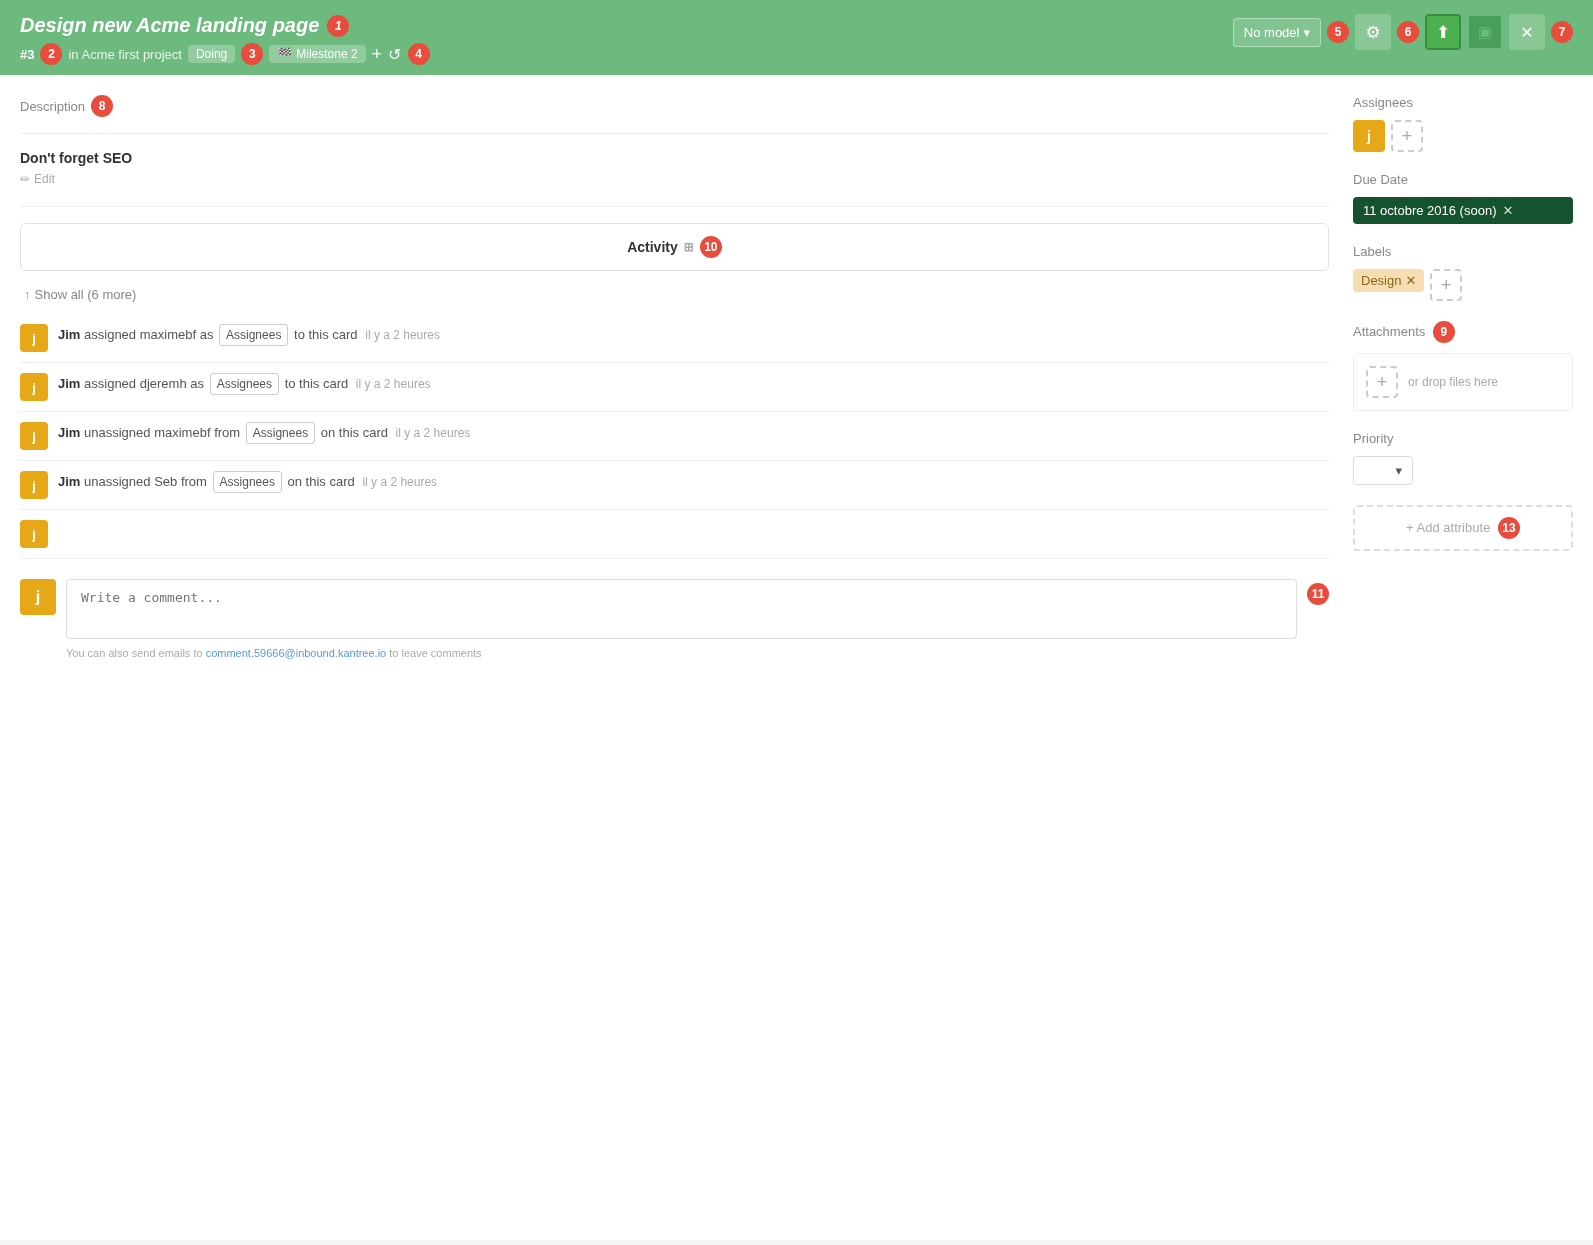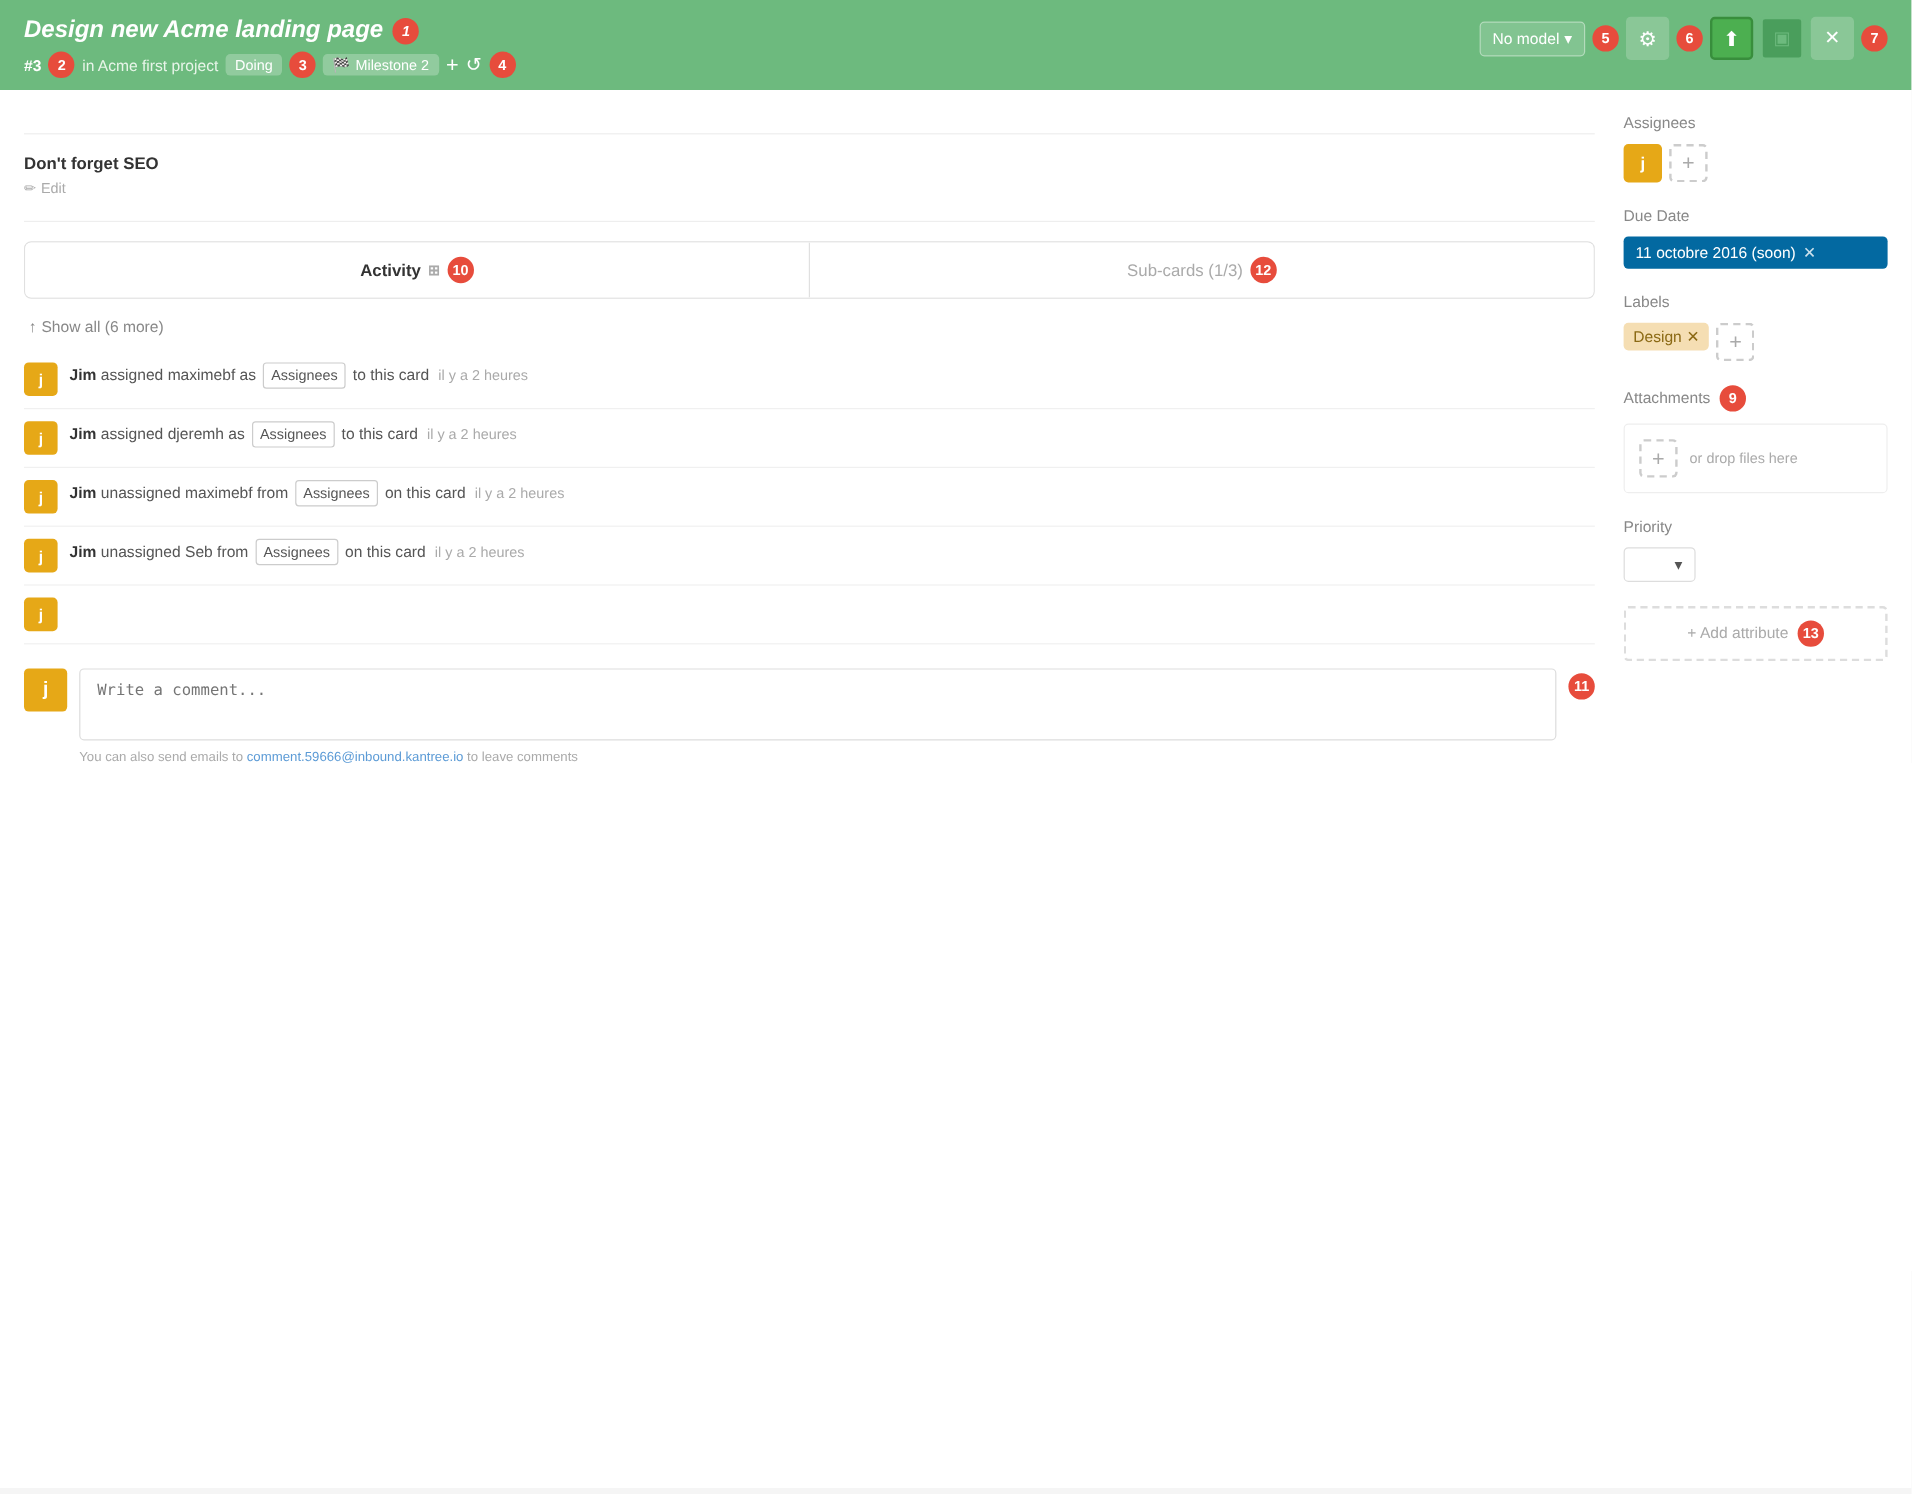--- a/index.html
+++ b/index.html
@@ -53,21 +53,21 @@
     .comment-input { flex: 1; border: 1px solid #ddd; border-radius: 4px; padding: 10px 14px; font-size: 13px; color: #aaa; min-height: 60px; outline: none; resize: none; }
     .email-hint { font-size: 11px; color: #aaa; margin-top: 8px; padding-left: 46px; }
     .email-link { color: #5c9bd6; text-decoration: none; }
 
     
     .right-section { margin-bottom: 20px; }
     .right-label { font-size: 13px; color: #888; margin-bottom: 10px; }
     .assignees-row { display: flex; align-items: center; gap: 6px; }
     .assignee-avatar { width: 32px; height: 32px; border-radius: 4px; background: #e6a817; color: #fff; display: flex; align-items: center; justify-content: center; font-weight: bold; font-size: 14px; }
     .add-btn { width: 32px; height: 32px; border: 2px dashed #ccc; border-radius: 4px; display: flex; align-items: center; justify-content: center; color: #aaa; cursor: pointer; font-size: 18px; background: none; }
-    .due-date-badge { background: #0369a1; color: #fff; border-radius: 4px; padding: 6px 10px; font-size: 13px; display: flex; align-items: flex-start; gap: 6px; }
+    .due-date-badge { background: #14532d; color: #fff; border-radius: 4px; padding: 6px 10px; font-size: 13px; display: flex; align-items: flex-start; gap: 6px; }
     .due-date-badge .close { cursor: pointer; opacity: 0.8; }
     .labels-row { display: flex; align-items: flex-start; gap: 6px; flex-wrap: wrap; }
     .label-tag { background: #f5deb3; color: #8b6914; border-radius: 4px; padding: 4px 8px; font-size: 13px; display: flex; align-items: center; gap: 4px; }
     .label-tag .remove { cursor: pointer; color: #8b6914; }
     .attachments-area { border: 1px solid #eee; border-radius: 4px; padding: 12px; display: flex; align-items: center; gap: 10px; }
     .attach-add-btn { width: 32px; height: 32px; border: 2px dashed #ccc; border-radius: 4px; display: flex; align-items: center; justify-content: center; color: #aaa; cursor: pointer; font-size: 18px; background: none; }
     .attach-hint { color: #aaa; font-size: 12px; }
     .priority-select { border: 1px solid #ddd; border-radius: 4px; padding: 6px 10px; font-size: 13px; color: #555; cursor: pointer; display: flex; align-items: center; gap: 4px; background: #fff; width: 60px; justify-content: space-between; }
     .add-attribute { border: 2px dashed #ddd; border-radius: 4px; padding: 10px; text-align: center; color: #aaa; cursor: pointer; font-size: 13px; margin-top: 10px; }
   </style>
@@ -108,39 +108,39 @@
     <button class="header-btn" style="font-size:16px;">✕</button>
     <span class="badge-number">7</span>
   </div>
 </div>
 
 <div class="main-content">
 
   <div class="left-panel">
 
     <div class="description-section">
+      <div class="section-label">
+        <span>Description</span>
+        <span class="badge-number">8</span>
+      </div>
       <hr class="divider">
       <p class="description-text">Don't forget SEO</p>
       <a class="edit-link">
         <span>✏</span>
         <span>Edit</span>
       </a>
     </div>
 
     <hr class="divider">
 
     <div class="tabs-container">
       <div class="tab active">
         <span>Activity</span>
         <span style="font-size:12px;color:#aaa;">⊞</span>
         <span class="badge-number">10</span>
-      </div>
-      <div class="tab inactive">
-        <span>Sub-cards (1/3)</span>
-        <span class="badge-number">12</span>
       </div>
     </div>
 
     <div class="activity-list">
       <div class="show-all-link">
         <span>↑</span>
         <span>Show all (6 more)</span>
       </div>
 
       <div class="activity-item">

